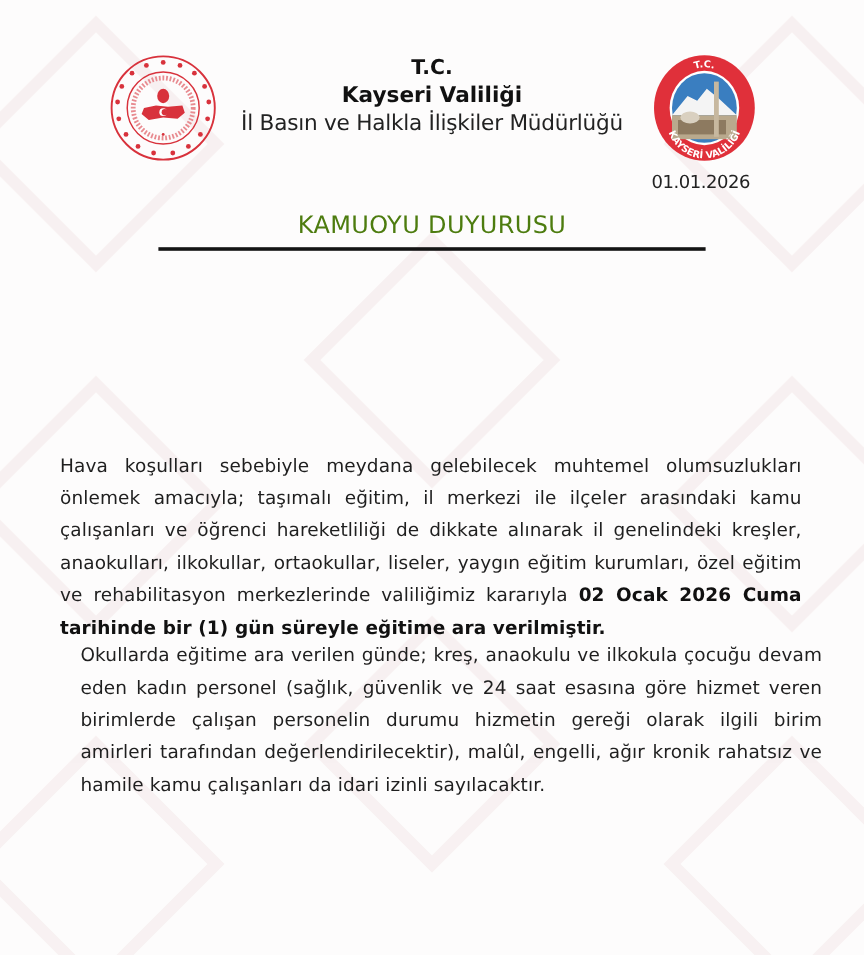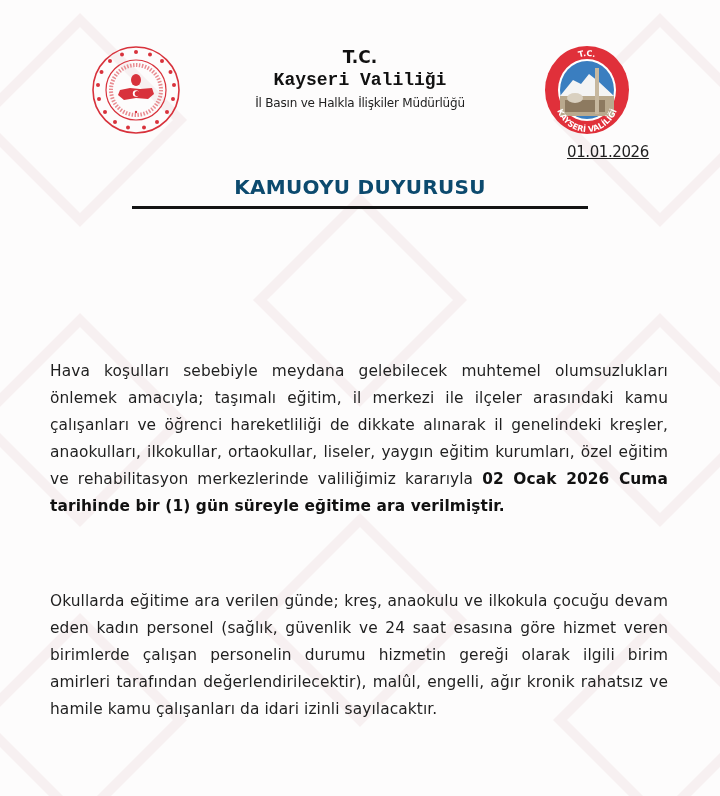--- a/index.html
+++ b/index.html
@@ -53,72 +53,70 @@
       font-size: 17px;
       line-height: 22px;
       margin-top: 2px;
       color: #111;
     }
     .hdr-vali {
       font-weight: bold;
       font-size: 18px;
       line-height: 24px;
       color: #111;
-      font-family: Liberation Mono, monospace;
     }
     .hdr-sub {
-      font-size: 12px;
+      font-size: 18px;
       line-height: 22px;
       color: #222;
       letter-spacing: -0.2px;
     }
     .date {
       position: absolute;
-      left: 567px;
+      left: 543px;
       top: 143px;
       font-size: 15px;
       color: #222;
       letter-spacing: -0.4px;
-      text-decoration: underline;
     }
     .title-wrap {
       position: absolute;
       left: 132px;
       top: 172px;
       width: 456px;
       text-align: center;
     }
     .title {
-      font-weight: bold;
+      font-weight: normal;
       font-size: 20px;
       letter-spacing: 0.3px;
       line-height: 30px;
-      color: #0c4a6e;
+      color: #4d7c0f;
     }
     .title-rule {
       position: absolute;
       left: 132px;
       top: 206px;
       width: 456px;
       height: 3px;
       background: #141414;
     }
     .para {
       position: absolute;
       left: 50px;
       width: 618px;
       font-size: 15.4px;
       line-height: 27px;
       text-align: justify;
       color: #1f1f1f;
       letter-spacing: 0.1px;
     }
     .p1 { top: 232px; }
-    .p2 { top: 358px; }
-    .p3 { top: 588px; }
+    .p2 { top: 375px; }
+    .p3 { top: 533px; margin-left: 17px; }
     .p4 { top: 737px; }
     .bold { font-weight: bold; color: #111; }
   </style>
 </head>
 <body>
 
 <div class="page">
 
   <svg class="watermark" width="720" height="796" viewBox="0 0 720 796">
     <g fill="none" stroke="#f3e6e7" stroke-width="10">

